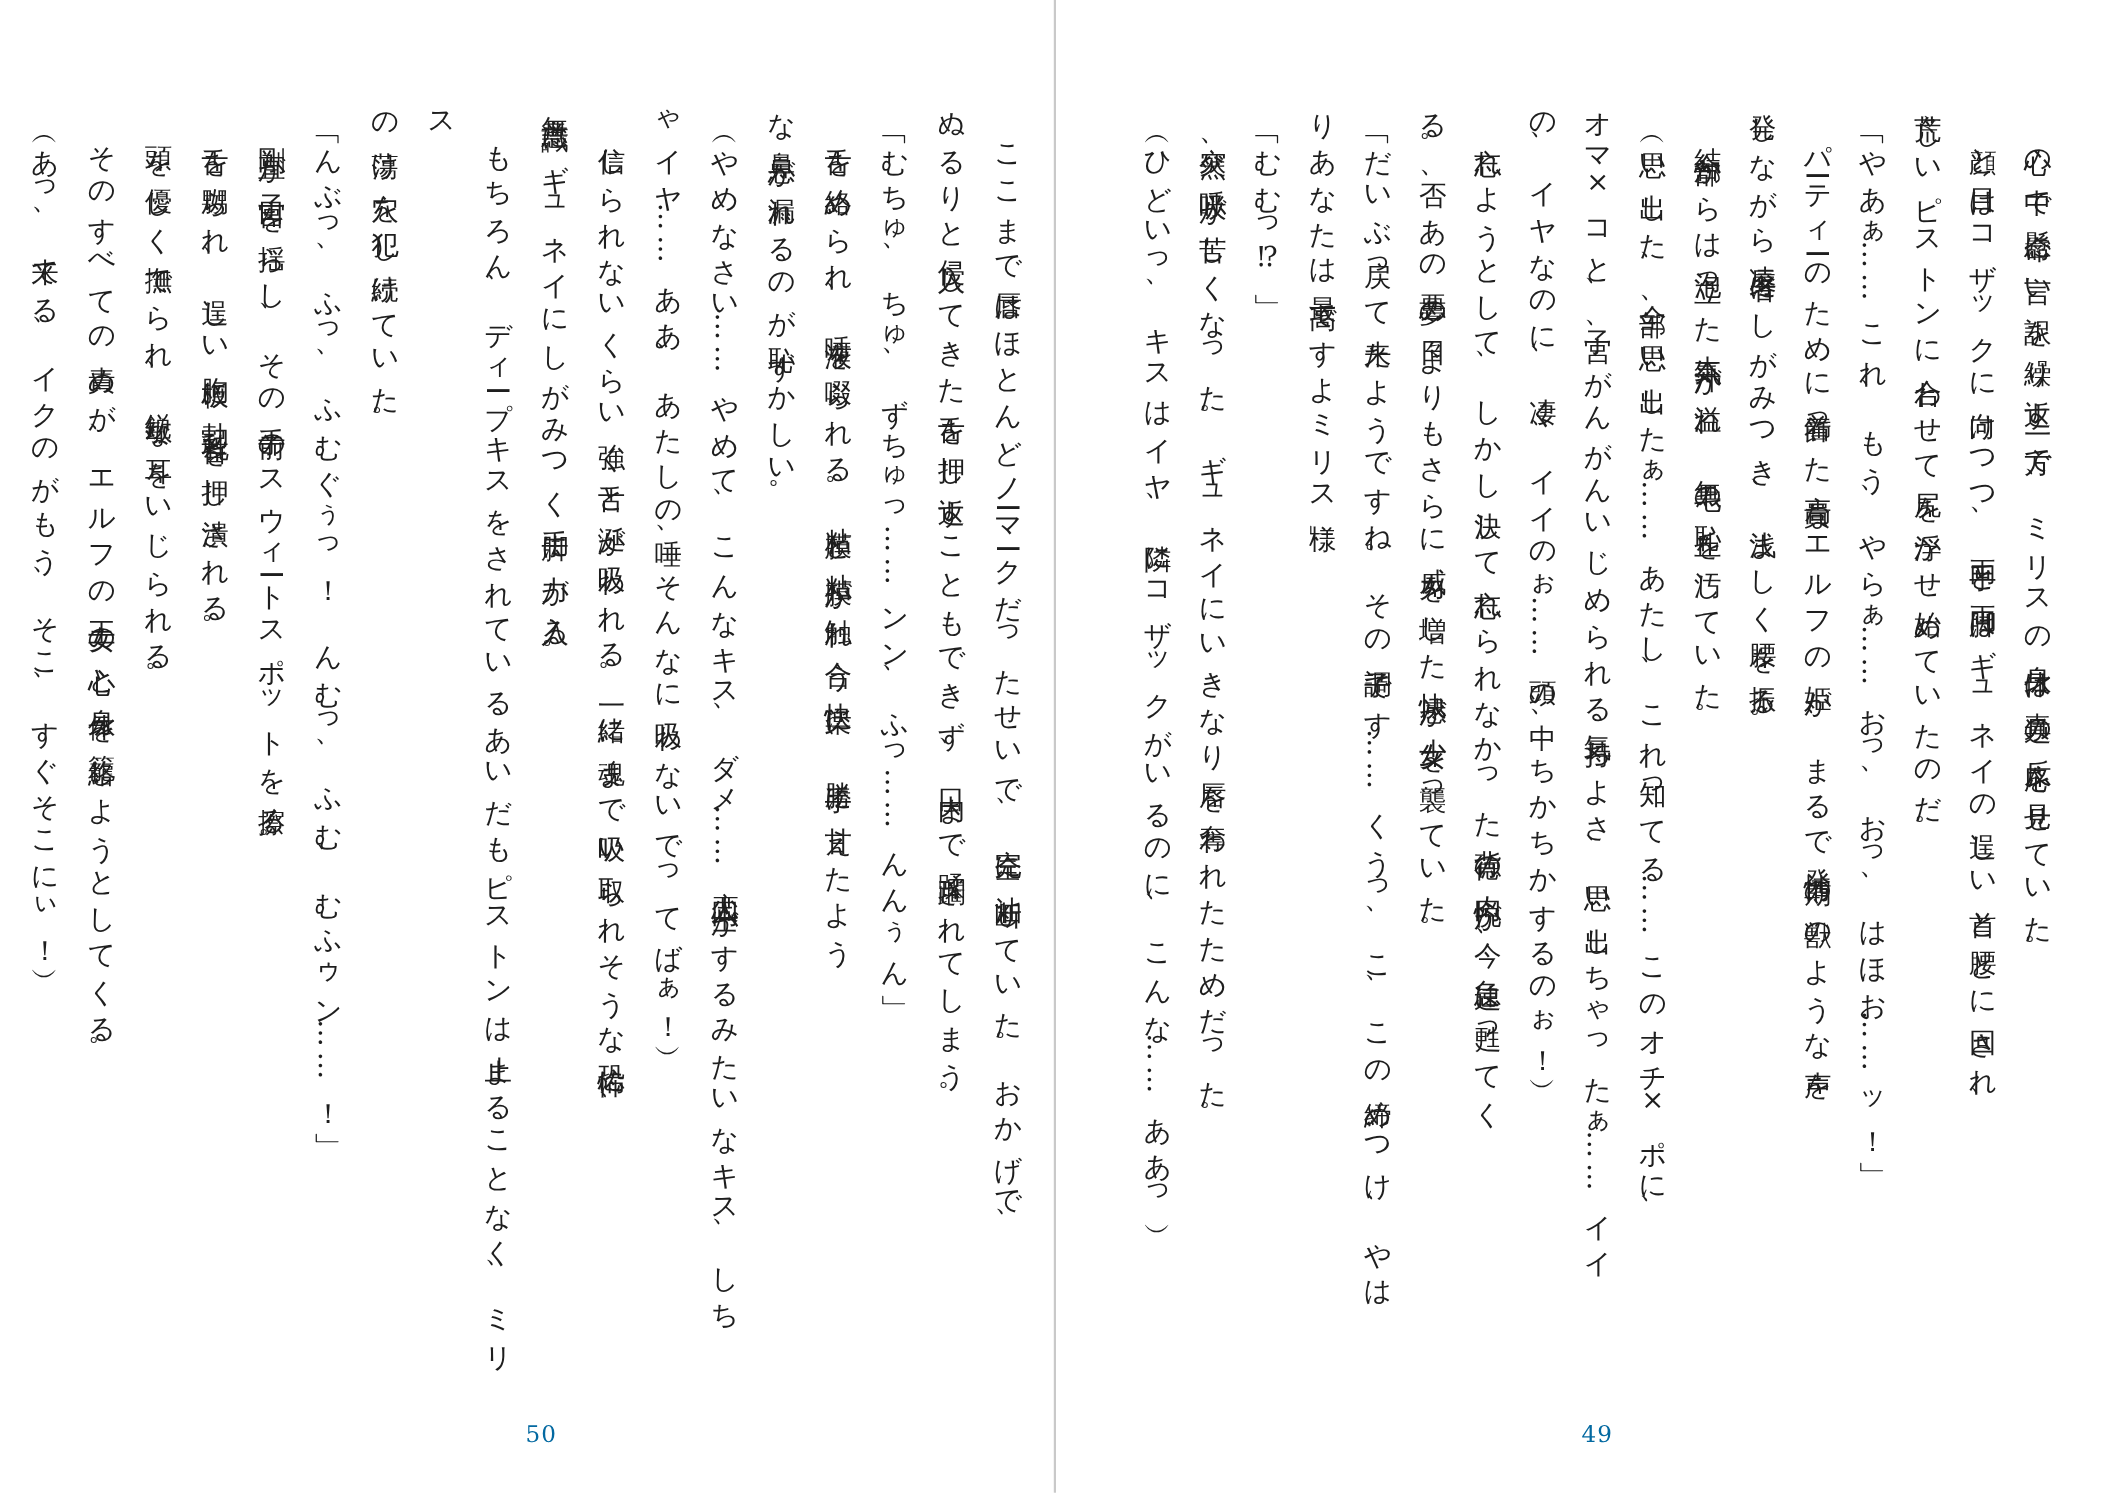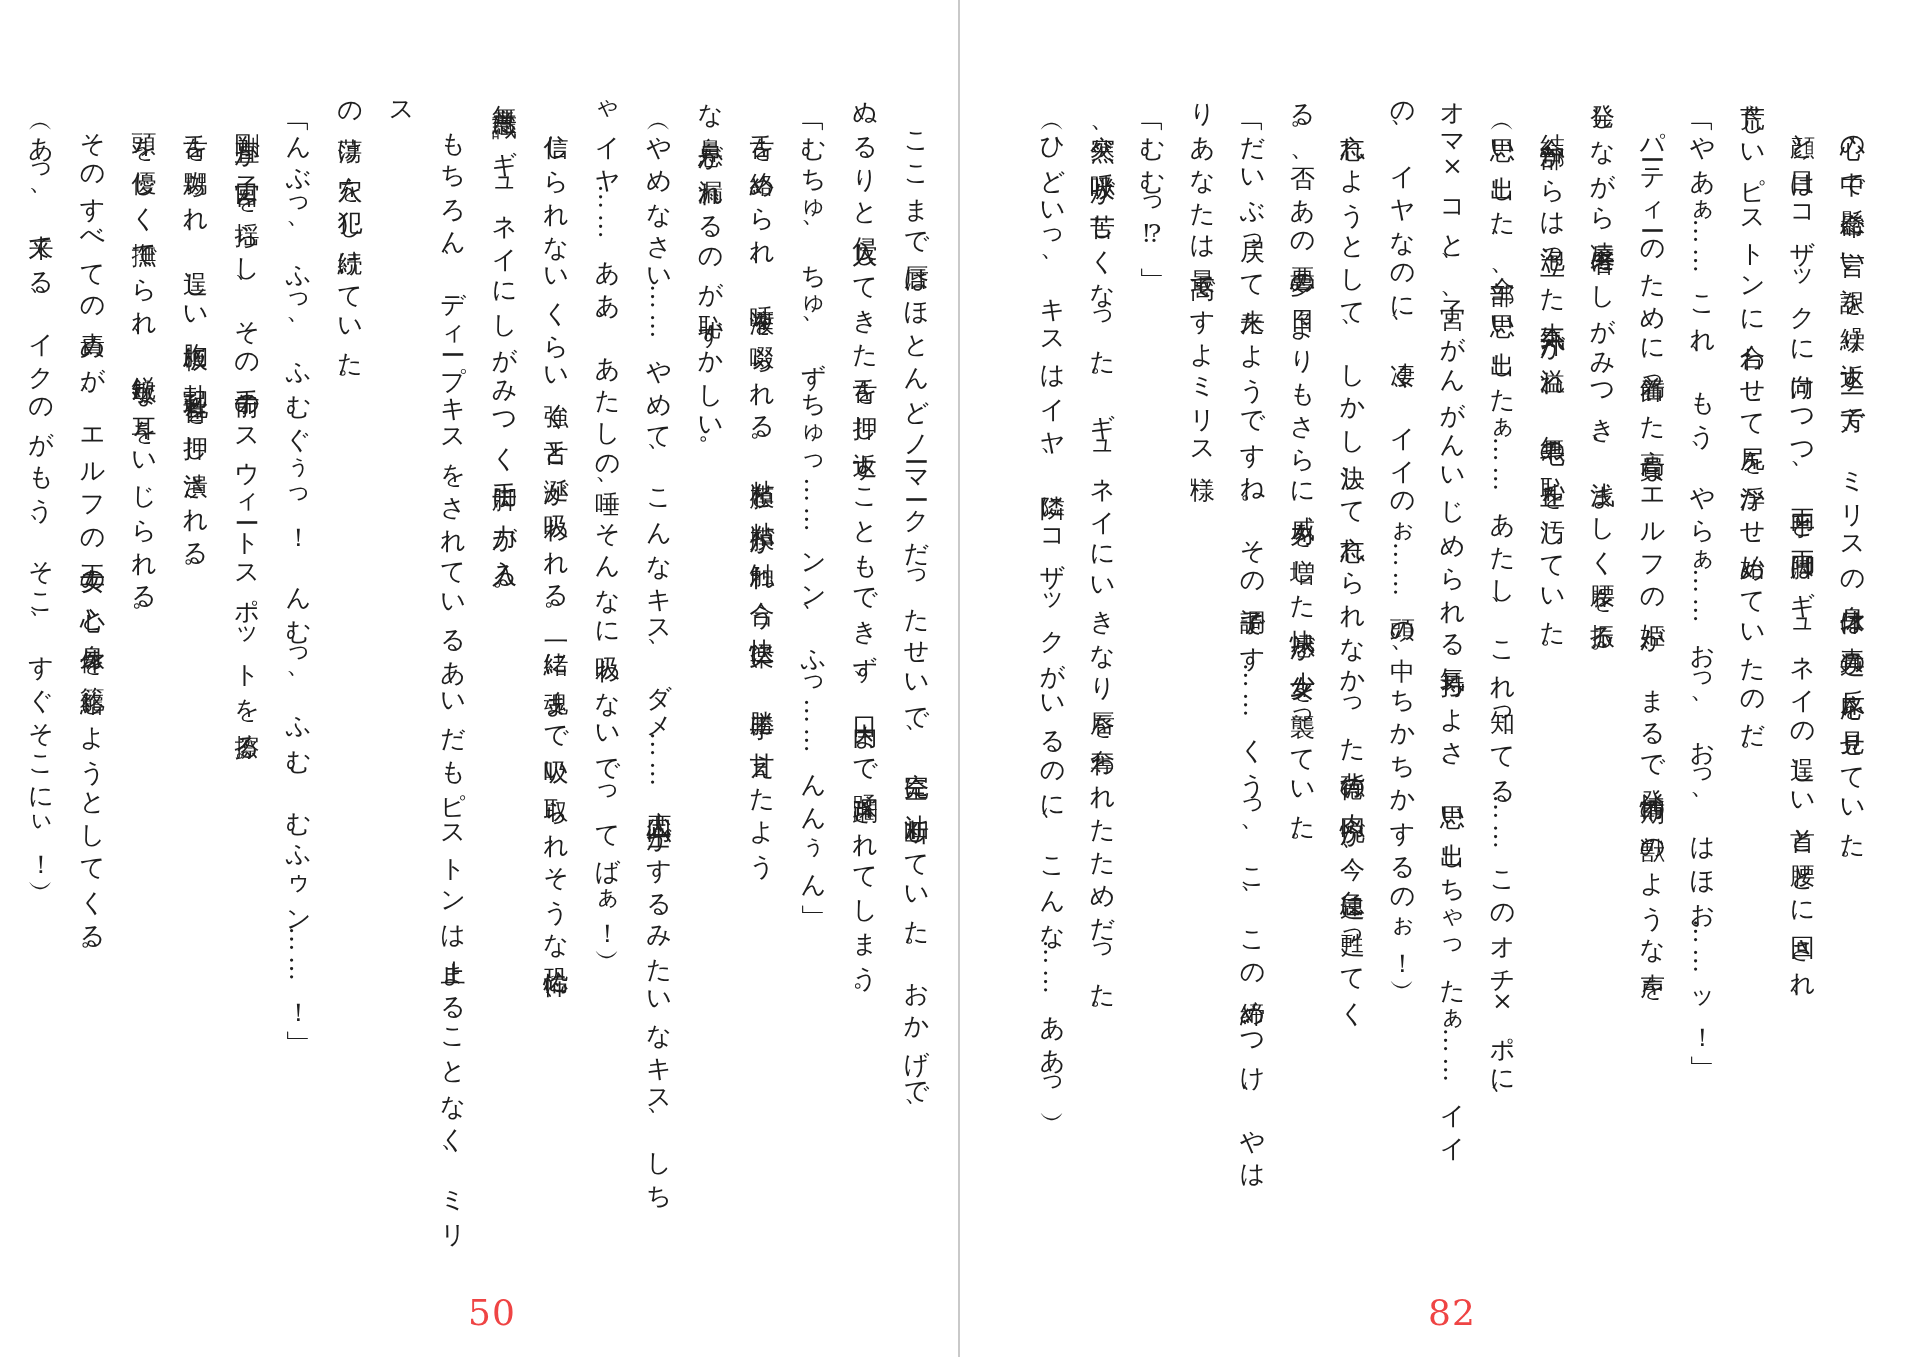--- a/index.html
+++ b/index.html
@@ -50,23 +50,23 @@
   }
   .page.left .vtext {
     right: 16px;
     line-height: 51.5px;
   }
   .pagenum {
     position: absolute;
     top: 1292px;
     left: 492px;
     transform: translateX(-50%);
-    font-size: 36px;
+    font-size: 21px;
     letter-spacing: 1px;
-    color: #ef4444;
+    color: #0369a1;
     font-family: "DejaVu Serif", "Liberation Serif", serif;
   }
 </style>
 </head>
 <body>
 
 <div class="page left">
   <div class="vtext">　ここまで唇はほとんどノーマークだったせいで、完全に油断していた。おかげで、
 ぬるりと侵入してきた舌を押し返すこともできず、口内まで蹂躙されてしまう。
 　「むちゅ、ちゅ、ずちゅっ……ンン、ふっ……んんぅん」
@@ -100,14 +100,14 @@
 　（思い出した、全部、思い出したぁ……あたし、これ知ってる……このオチ×ポに、
 オマ×コと、子宮、がんがんいじめられる気持ちよさ、思い出しちゃったぁ……イイ
 の、イヤなのに、凄く、イイのぉ……頭の中、ちかちかするのぉ！）
 　忘れようとして、しかし決して忘れられなかった背徳の肉悦が今、急速に甦ってく
 る。否、あの悪夢の日々よりもさらに威力を増した快感が少女を襲っていた。
 　「だいぶ戻って来たようですね。その調子です……くうっ、こ、この締めつけ、やは
 りあなたは最高ですよミリス様」
 　「むむっ⁉」
 　突然、呼吸が苦しくなった。ギュネイにいきなり唇を奪われたためだった。
 　（ひどいっ、キスはイヤ、隣にコザックがいるのに、こんな……ああっ）</div>
-  <div class="pagenum">82</div>
+  <div class="pagenum">49</div>
 </div>
 
 </body></html>

